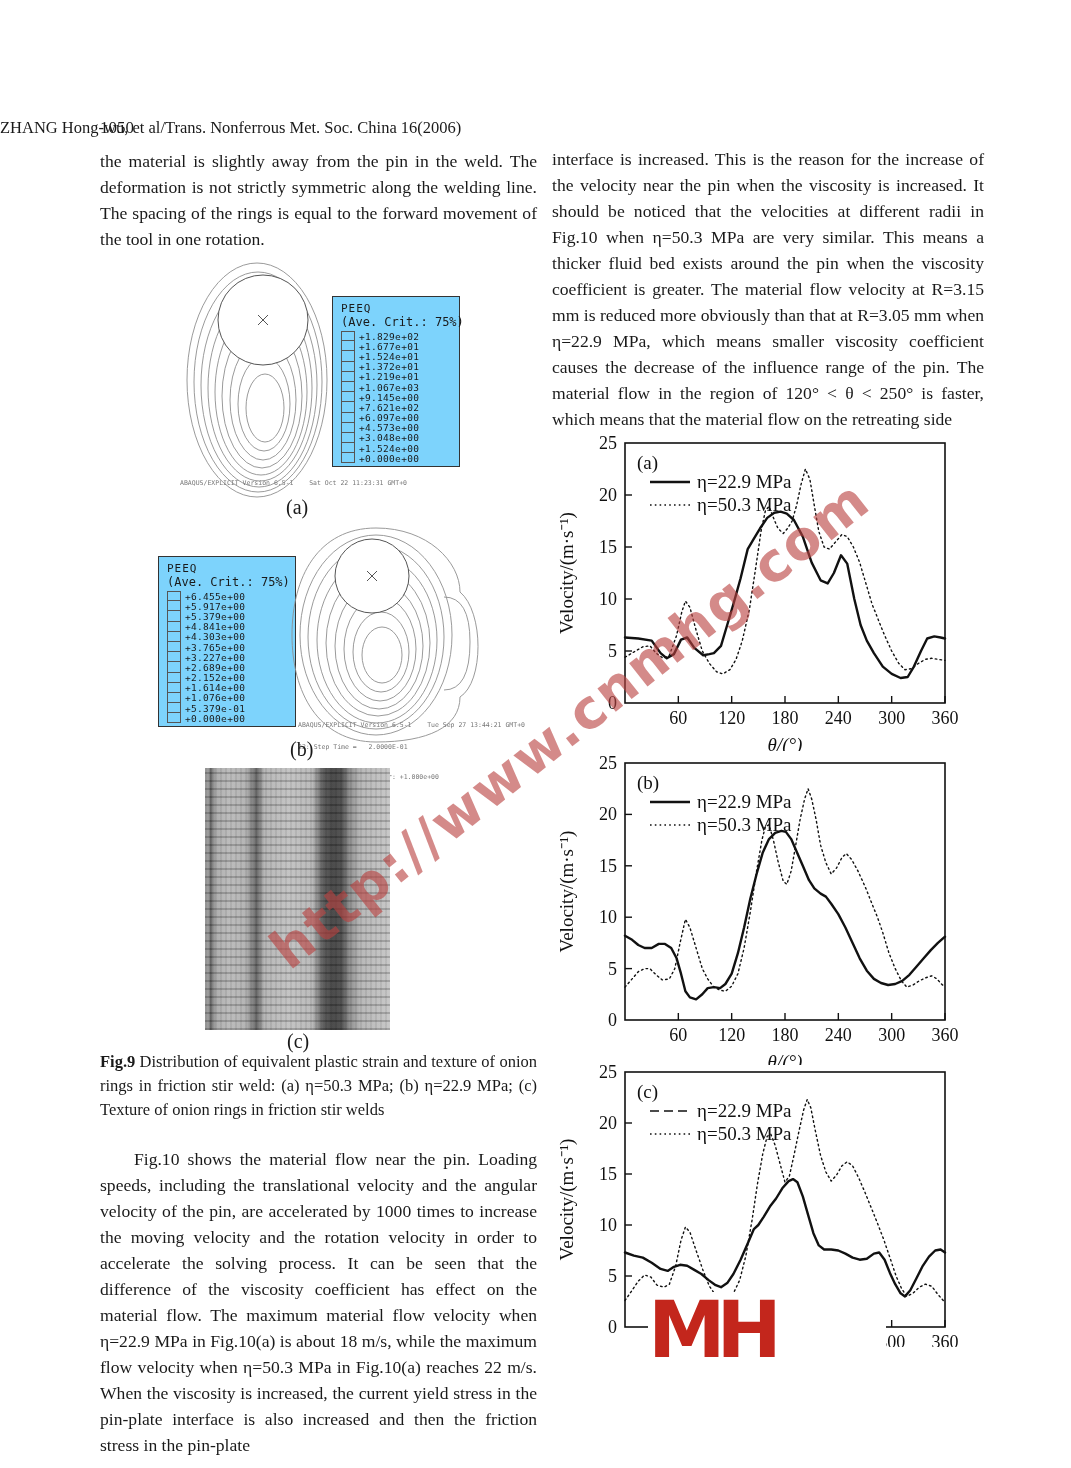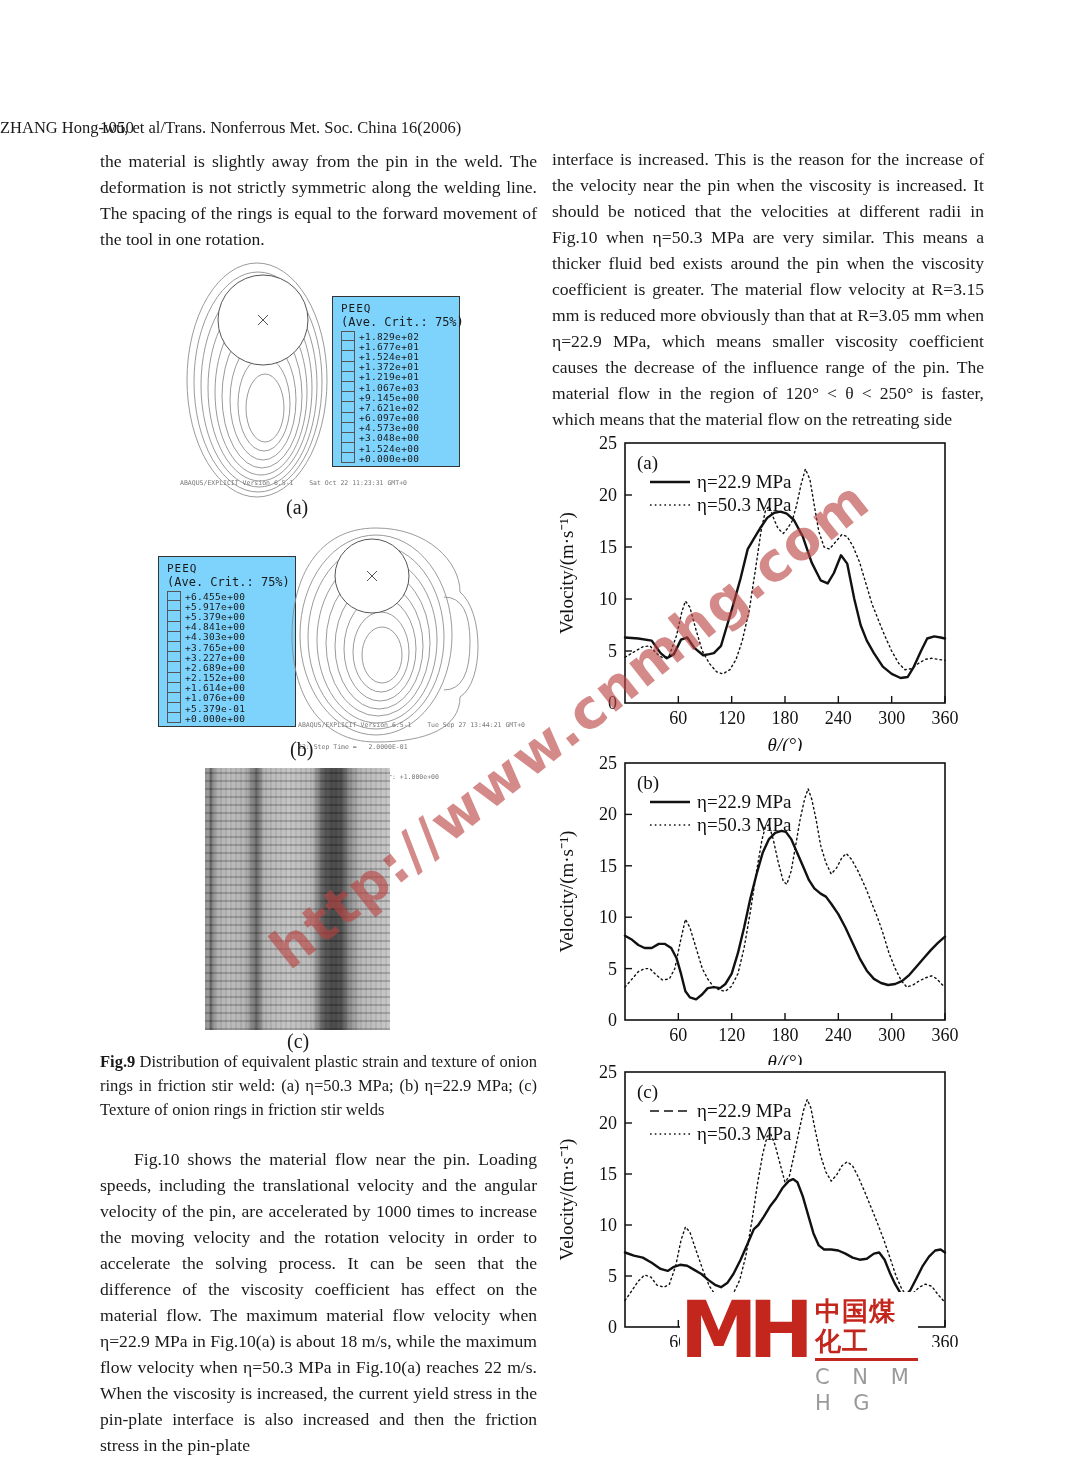--- a/index.html
+++ b/index.html
@@ -41,21 +41,21 @@
         #858585 78%,#b2b2b2 84%,#bcbcbc 93%,#c4c4c4 100%);}
   
   .chart{position:absolute;left:535px;}
   .chart svg{display:block;}
   
   .watermark{left:185px;top:693px;width:770px;text-align:center;
     font-family:"DejaVu Sans", sans-serif;font-weight:bold;font-size:54px;
     transform:rotate(-38.5deg);letter-spacing:2px;z-index:6;pointer-events:none;}
   
   .logo{left:648px;top:1292px;width:238px;height:84px;background:#fff;z-index:5;
-        display:flex;align-items:flex-start;margin-left:32px;}
+        display:flex;align-items:flex-start;}
   .logo-mark{font-family:"DejaVu Sans", sans-serif;font-weight:900;font-size:78px;
              line-height:72px;letter-spacing:-9px;margin-top:2px;}
   .logo-txt{margin-left:10px;margin-top:4px;}
   .logo-cn{font-family:"DejaVu Sans", sans-serif;font-size:26px;font-weight:bold;
            letter-spacing:1px;line-height:30px;border-bottom:3px solid #c3261c;padding-bottom:2px;}
   .logo-en{font-family:"DejaVu Sans", sans-serif;font-size:21px;letter-spacing:8px;
            line-height:26px;margin-top:3px;}
 </style>
 </head>
 <body>
@@ -350,22 +350,18 @@
         <text x="162" y="52" font-size="19" font-family="Liberation Serif, serif" fill="#111">η=22.9 MPa</text>
         <polyline points="90.0,187.5 98.9,190.6 107.8,192.6 116.7,197.7 125.6,203.9 132.7,205.9 138.9,201.8 145.1,199.8 152.2,200.8 159.3,204.9 166.4,209.0 173.6,215.1 180.7,220.2 186.0,222.2 192.2,218.1 198.4,209.0 205.6,194.7 212.7,178.4 218.9,164.1 223.3,160.0 228.7,151.8 234.9,141.6 241.1,133.5 247.3,123.3 253.6,116.1 258.0,114.1 262.4,117.2 267.8,131.4 273.1,149.8 278.4,168.2 283.8,180.4 289.1,184.5 296.2,184.5 303.3,185.5 310.4,188.6 317.6,192.6 324.7,194.7 331.8,193.7 338.9,188.6 344.2,187.5 349.6,194.7 354.9,207.9 360.2,219.2 365.6,228.3 370.0,231.4 375.3,225.3 381.6,213.0 387.8,200.8 394.0,191.6 400.2,185.5 405.6,184.5 410.0,187.5" fill="none" stroke="#111" stroke-width="2.4" stroke-dasharray="none" stroke-linejoin="round" stroke-linecap="round"></polyline>
         <line x1="115" y1="69" x2="155" y2="69" stroke="#111" stroke-width="1.6" stroke-dasharray="1.6 3.2"></line>
         <text x="162" y="75" font-size="19" font-family="Liberation Serif, serif" fill="#111">η=50.3 MPa</text>
         <polyline points="90.0,235.5 97.1,225.3 103.3,216.1 109.6,210.0 115.8,212.0 122.0,220.2 129.1,222.2 134.4,219.2 140.7,200.8 146.0,175.3 150.4,162.0 154.9,167.1 161.1,185.5 168.2,205.9 174.4,221.2 180.7,230.4 186.0,234.5 192.2,233.4 198.4,228.3 204.7,215.1 210.9,190.6 217.1,154.9 222.4,119.2 227.8,88.6 232.2,71.3 235.8,69.2 240.2,80.4 245.6,100.8 250.0,117.2 254.4,111.0 258.9,90.6 264.2,65.1 268.7,44.7 272.2,34.5 275.8,42.7 280.2,65.1 285.6,90.6 290.9,107.0 296.2,116.1 301.6,110.0 306.9,100.8 312.2,96.8 317.6,100.8 323.8,113.1 330.0,127.4 336.2,142.7 342.4,158.0 348.7,174.3 354.9,192.6 361.1,211.0 366.4,223.2 371.8,231.4 378.0,228.3 384.2,222.2 390.4,219.2 396.7,221.2 402.9,229.4 410.0,237.5" fill="none" stroke="#111" stroke-width="1.4" stroke-dasharray="1.6 3.2" stroke-linejoin="round" stroke-linecap="round"></polyline>
       </svg>
   </div>
 
   <div class="abs logo">
     <div class="logo-mark" style="color: rgb(195, 38, 28);">MH</div>
-    <div class="logo-txt">
-      <div class="logo-cn" style="color: rgb(195, 38, 28); border-bottom-color: rgb(195, 38, 28);">中国煤化工</div>
-      <div class="logo-en" style="color: rgb(154, 154, 154);">C N M H G</div>
-    </div>
   </div>
 
 
   <div class="abs watermark" style="color: rgba(186, 66, 64, 0.62);">http://www.cnmhg.com</div>
 
 </div>
 
 </body></html>

